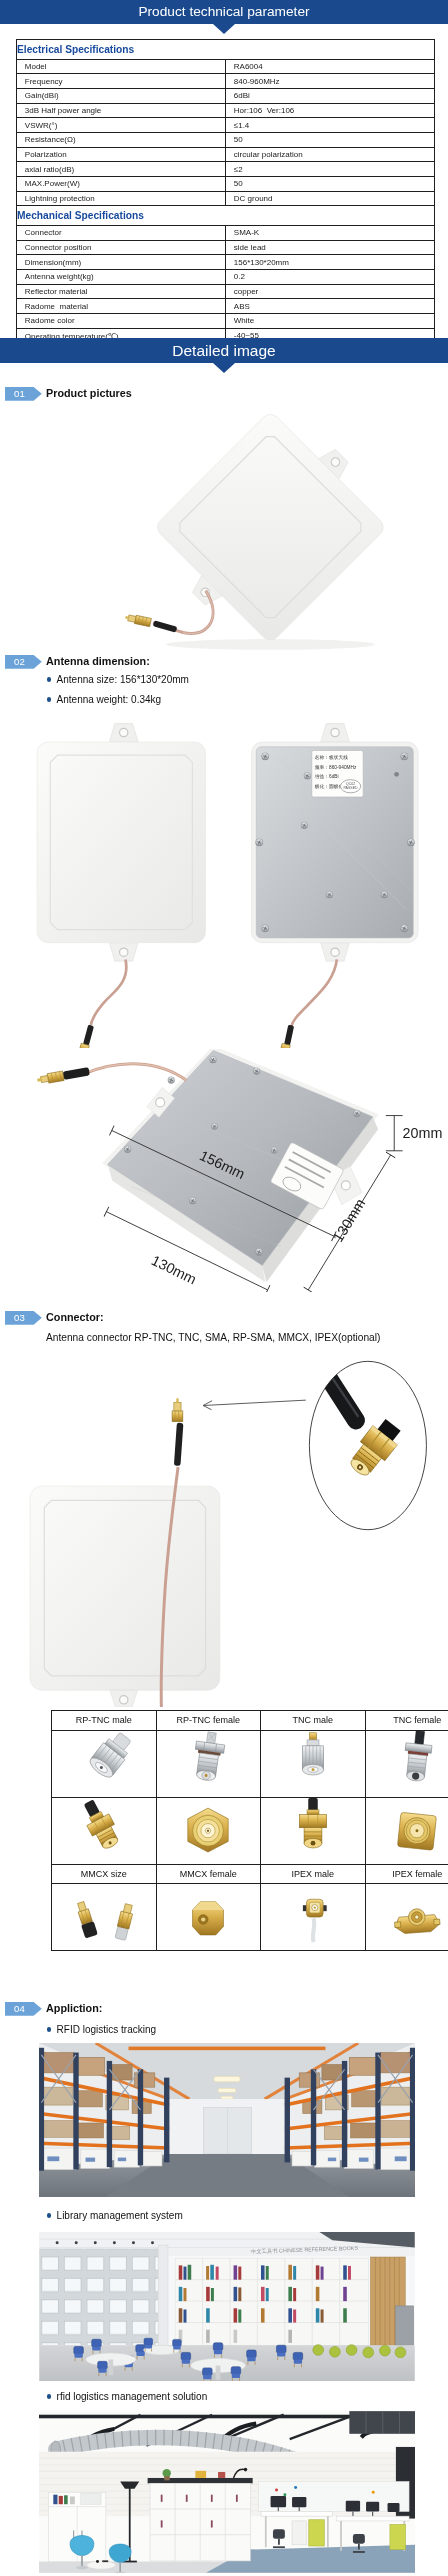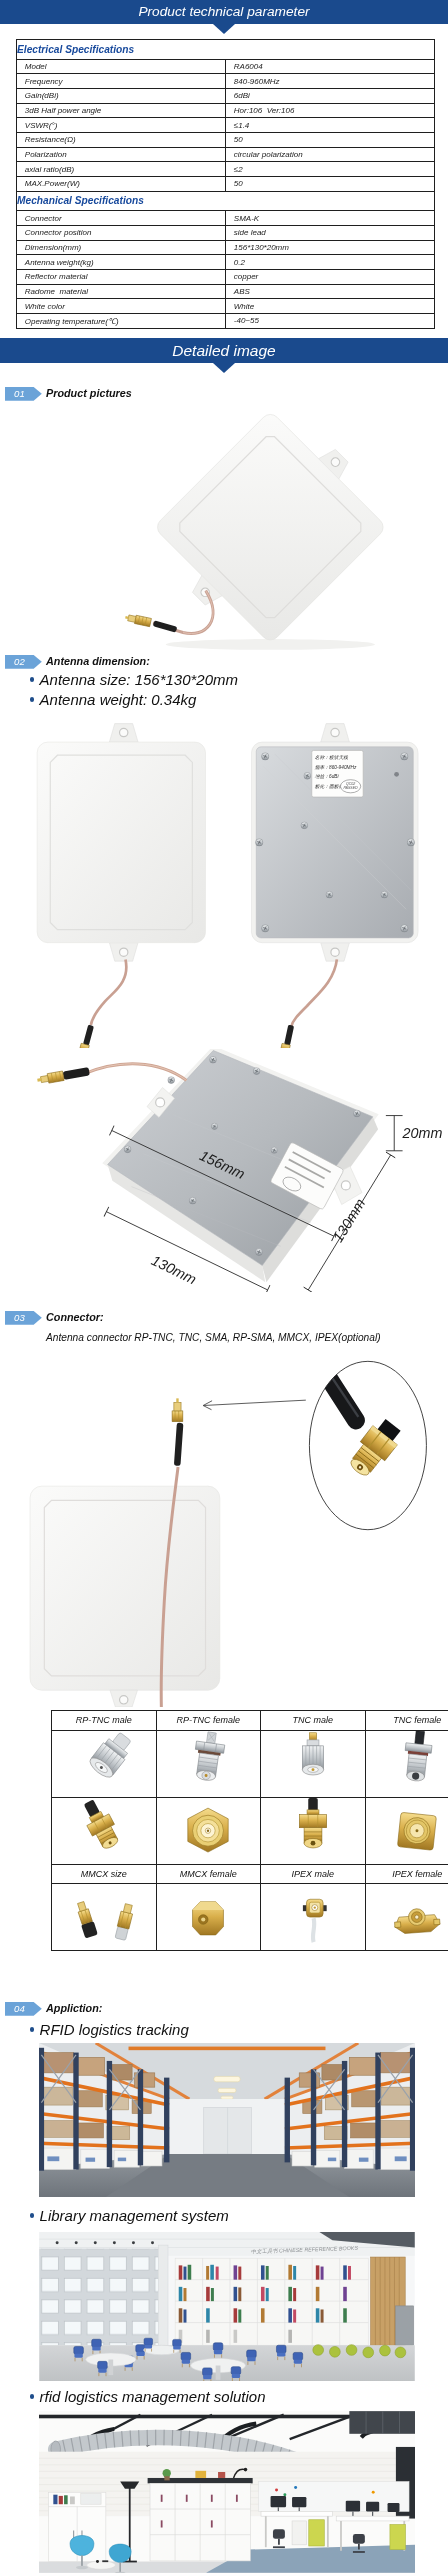--- a/index.html
+++ b/index.html
@@ -1,35 +1,35 @@
 <!DOCTYPE html>
 <html style="font-size:9.6px"><head>
 <meta charset="utf-8">
 <style>
   html,body{margin:0;padding:0;background:#fff;}
   #page{position:relative;width:448px;height:2576px;background:#fff;overflow:hidden;
-        font-family:"Liberation Sans",sans-serif;color:#111;font-style:italic;}
+        font-family:"Liberation Sans",sans-serif;color:#111;}
   svg{font-family:"Liberation Sans",sans-serif;}
   .banner{position:absolute;left:0;width:448px;background:#1a4a8d;color:#fff;text-align:center;}
   #banner1{top:0;height:24px;line-height:24px;font-size:13.7px;}
   #banner2{top:338px;height:25px;line-height:25px;font-size:15.5px;}
   .arr{position:absolute;width:0;height:0;border-left:11.4px solid transparent;border-right:11.4px solid transparent;border-top:10.8px solid #1a4a8d;}
   #arr1{top:24px;left:213px;}
   #arr2{top:363px;left:213px;}
   table{border-collapse:collapse;}
   .spec{position:absolute;left:16px;top:39px;width:419px;table-layout:fixed;border:1.2px solid #1f1f1f;font-size:8px;}
   .spec td{border:0.6px solid #1f1f1f;height:13.7px;padding:0 0 0 7.8px;color:#222;white-space:pre;overflow:hidden;}
   .spec tr.hrow td{height:18.5px;text-align:left;padding:0;font-weight:bold;font-size:10.2px;color:#17499c;}
   .spec td.c1{width:165px;}
   .badge{position:absolute;left:4.8px;width:37px;height:13.7px;background:#6ba3d8;color:#fff;font-size:9.6px;line-height:13.7px;
          text-align:center;padding-right:7.8px;box-sizing:border-box;
          clip-path:polygon(0 0,78% 0,100% 50%,78% 100%,0 100%);}
   .stitle{position:absolute;left:46px;font-size:10.8px;font-weight:bold;line-height:13.7px;}
   .sdesc{position:absolute;left:46px;font-size:10.2px;line-height:13px;}
-  .bullet{position:absolute;left:30px;display:flex;align-items:center;font-size:15px;line-height:13px;}
+  .bullet{position:absolute;left:47px;display:flex;align-items:center;font-size:10px;line-height:13px;}
   .bullet .dot{width:4.2px;height:4.2px;border-radius:50%;background:#1f4e8c;margin-right:5.4px;flex:none;}
   .ph{position:absolute;}
   .ctable{position:absolute;left:16px;top:1710px;width:419px;table-layout:fixed;border:1.2px solid #1f1f1f;font-size:9px;margin-left:35px;}
   .ctable td{border:0.6px solid #1f1f1f;text-align:center;color:#111;}
   .ctable tr.lab td{height:16.7px;}
   .ctable tr.img td{height:66px;padding:0;}
 </style>
 </head>
 <body>
 
@@ -121,20 +121,24 @@
           <td><span>circular polarization</span></td>
         </tr>
     <tr>
           <td class="c1"><span>axial ratio(dB)</span></td>
           <td><span>≤2</span></td>
         </tr>
     <tr>
           <td class="c1"><span>MAX.Power(W)</span></td>
           <td><span>50</span></td>
         </tr>
+    <tr>
+          <td class="c1"><span>Lightning protection</span></td>
+          <td><span>DC ground</span></td>
+        </tr>
     <tr class="hrow">
           <td colspan="2"><span>Mechanical Specifications</span></td>
         </tr>
     <tr>
           <td class="c1"><span>Connector</span></td>
           <td><span>SMA-K</span></td>
         </tr>
     <tr>
           <td class="c1"><span>Connector position</span></td>
           <td><span>side lead</span></td>
@@ -149,21 +153,21 @@
         </tr>
     <tr>
           <td class="c1"><span>Reflector material</span></td>
           <td><span>copper</span></td>
         </tr>
     <tr>
           <td class="c1"><span>Radome  material</span></td>
           <td><span>ABS</span></td>
         </tr>
     <tr>
-          <td class="c1"><span>White color</span></td>
+          <td class="c1"><span>Radome color</span></td>
           <td><span>White</span></td>
         </tr>
     <tr>
           <td class="c1"><span>Operating temperature(℃)</span></td>
           <td><span>-40~55</span></td>
         </tr>
   </tbody>
     </table>
 
   <div class="banner" id="banner2"><span>Detailed image</span></div>

